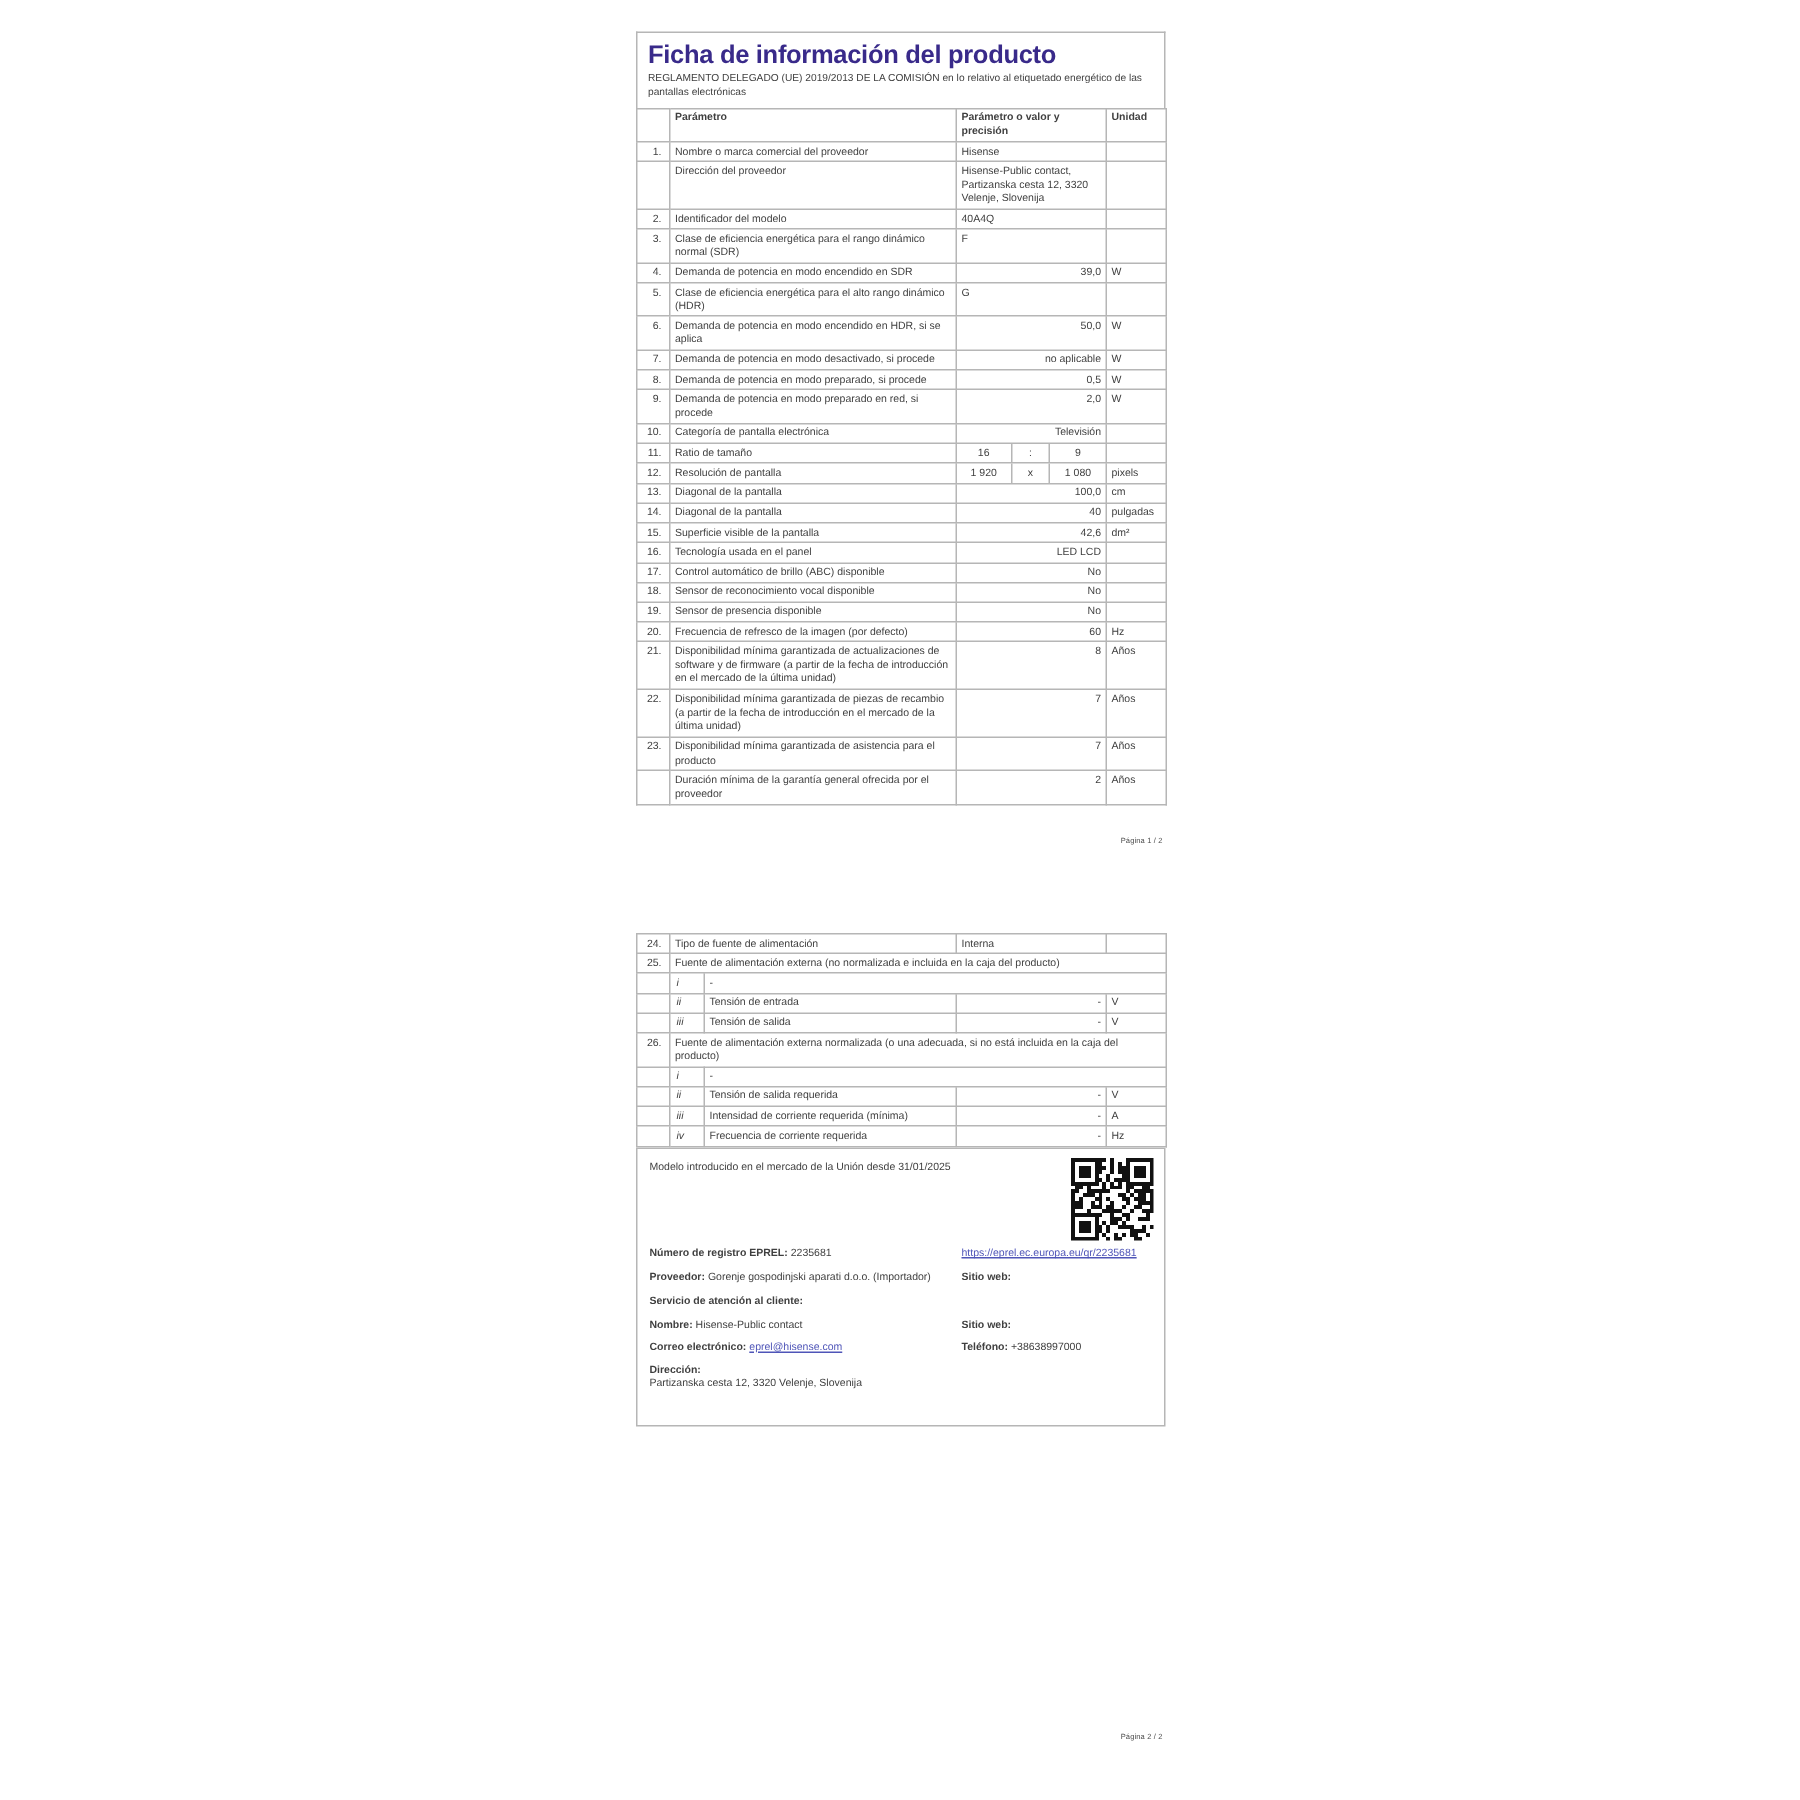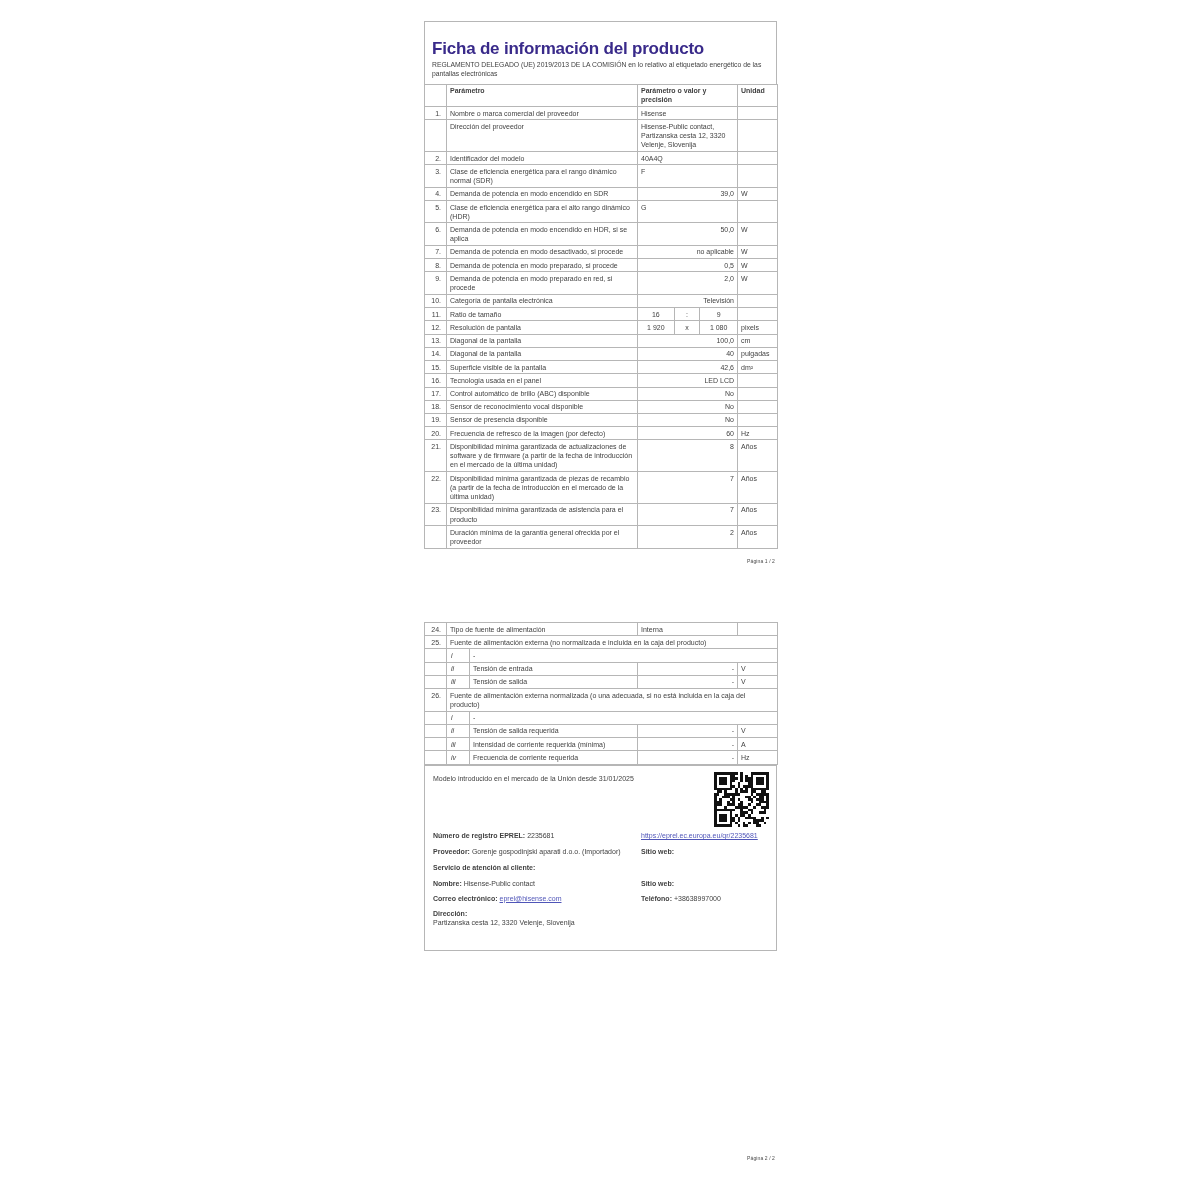--- a/index.html
+++ b/index.html
@@ -5,21 +5,21 @@
   html,body{margin:0;padding:0;}
   body{
     width:1200px;height:1200px;background:#ffffff;position:relative;
     font-family:"Liberation Sans", sans-serif;color:#3f3f3f;
     -webkit-font-smoothing:antialiased;
   }
   .doc{position:absolute;left:424px;top:0;width:353px;}
 
   
   .page1{position:absolute;top:21px;left:0;width:100%;box-sizing:border-box;background:#fff;}
-  .pagehead{border:1px solid #b6b6b6;border-bottom:none;box-sizing:border-box;padding:16px 7px 5px 7px;}
+  .pagehead{border:1px solid #b6b6b6;border-bottom:none;box-sizing:border-box;padding:4px 7px 5px 7px;}
   .title{margin:1px 0 2px 0;font-size:17px;font-weight:bold;letter-spacing:-0.2px;}
   .subtitle{margin:0;font-size:6.8px;line-height:1.3;color:#3f3f3f;}
 
   table{border-collapse:collapse;width:100%;table-layout:fixed;font-size:7px;background:#fff;}
   td,th{border:1px solid #b6b6b6;padding:1.5px 3px;vertical-align:top;line-height:1.32;word-wrap:break-word;}
   th{font-weight:bold;text-align:left;}
   td.num{text-align:right;padding-right:5px;padding-left:1px;}
   td.val.right{text-align:right;}
   td.val.left{text-align:left;}
   td.parts{padding:0;}

